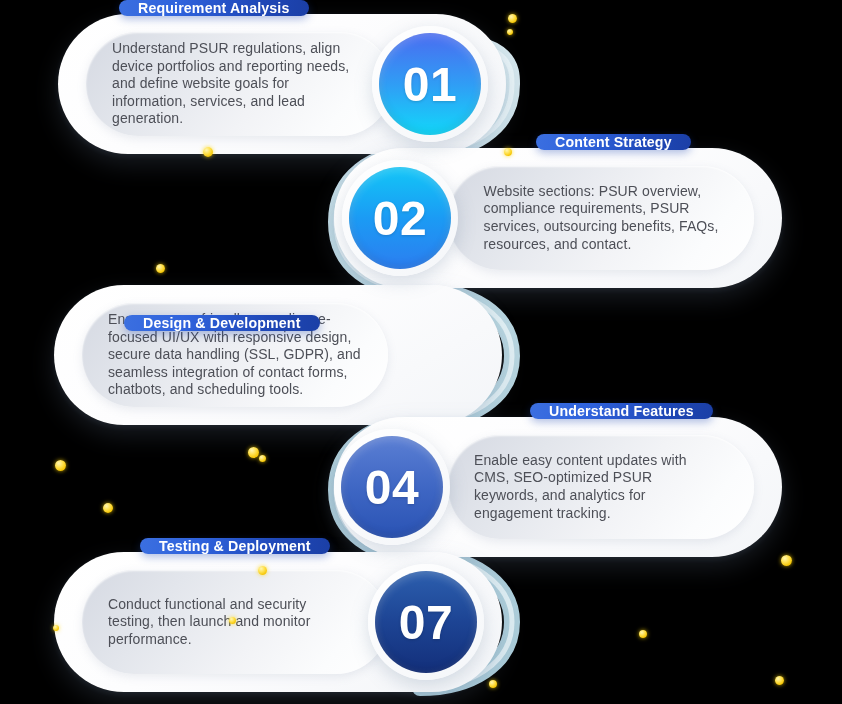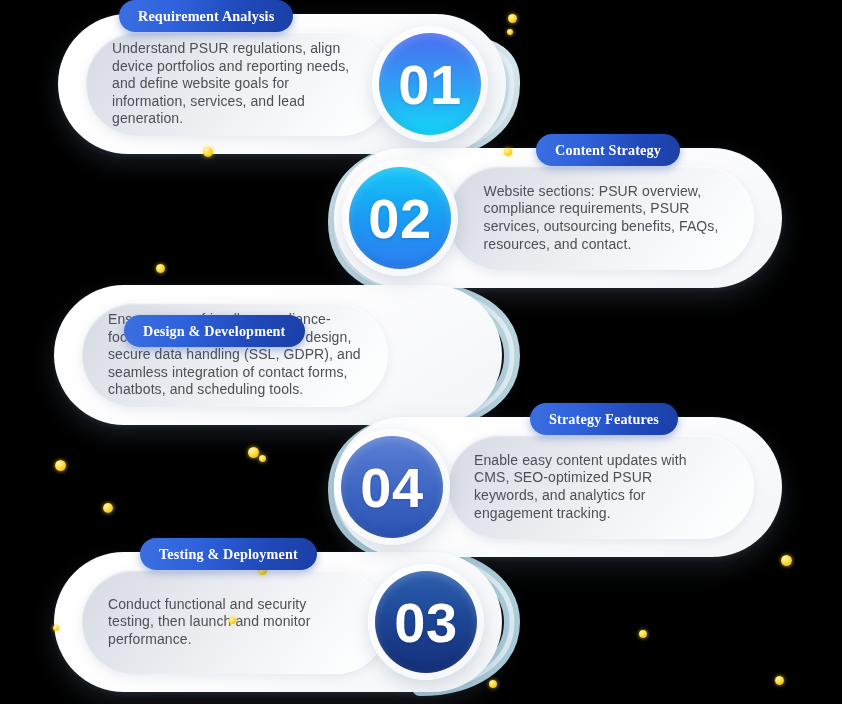--- a/index.html
+++ b/index.html
@@ -74,35 +74,34 @@
   }
 
   
   .row.left  .card { left: 28px;  right: auto; }
   .row.right .card { right: 28px; left: auto; }
 
   
   .badge {
     position: absolute;
     top: -14px;
-    height: 32px;
+    height: 16px;
     border-radius: 16px;
     background: linear-gradient(100deg, #3b6fe0 0%, #2f62dc 32%, #1f48b8 72%, #1b3fa6 100%);
     color: #ffffff;
     font-size: 14.2px;
     font-weight: bold;
     letter-spacing: .15px;
     display: flex;
     align-items: center;
     justify-content: center;
     padding: 0 19px;
     white-space: nowrap;
     box-shadow: 0 3px 8px rgba(30, 70, 175, .35);
     z-index: 6;
-    font-family: Liberation Serif, serif;
   }
 
   
   .num-wrap {
     position: absolute;
     top: 12px;
     width: 116px;
     height: 116px;
     border-radius: 50%;
     background: linear-gradient(145deg, #ffffff 0%, #f4f6f9 100%);
@@ -113,21 +112,21 @@
     z-index: 5;
   }
   .num {
     width: 102px;
     height: 102px;
     border-radius: 50%;
     display: flex;
     align-items: center;
     justify-content: center;
     color: #ffffff;
-    font-size: 56px;
+    font-size: 48px;
     font-weight: bold;
     letter-spacing: .5px;
     text-shadow: 0 1px 3px rgba(0,0,0,.16);
     box-shadow: inset 0 -3px 9px rgba(0,0,0,.10),
                 inset 0 3px 9px rgba(255,255,255,.22);
   }
 </style>
 </head>
 <body>
 
@@ -213,36 +212,36 @@
   </div>
 
   <div class="row right" style="left:334px; top:417px; width:448px;">
     <div class="shell"></div>
     <div class="card" style="width:306px;">
       <div class="card-text">Enable easy content updates with
 CMS, SEO-optimized PSUR
 keywords, and analytics for
 engagement tracking.</div>
     </div>
-    <div class="badge" style="left:196px;">Strategy Features</div>
+    <div class="badge" style="left:196px;">Understand Features</div>
     <div class="num-wrap" style="left:0;align-items:center;">
       <div class="num" style="background: linear-gradient(180deg, #5b7fd4 0%, #3f67c4 50%, #2a53b4 100%);">04</div>
     </div>
   </div>
 
   <div class="row left" style="left:54px; top:552px; width:448px;">
     <div class="shell"></div>
     <div class="card" style="width:306px;">
       <div class="card-text">Conduct functional and security
 testing, then launch and monitor
 performance.</div>
     </div>
     <div class="badge" style="left:86px;">Testing &amp; Deployment</div>
     <div class="num-wrap" style="right:18px;">
-      <div class="num" style="background: linear-gradient(180deg, #2c5fae 0%, #1d4494 50%, #132f7a 100%);">03</div>
+      <div class="num" style="background: linear-gradient(180deg, #2c5fae 0%, #1d4494 50%, #132f7a 100%);">07</div>
     </div>
   </div>
 
   <div id="sparkle-layer">
       <div class="sparkle" style="left: 507.5px; top: 13.5px; width: 9px; height: 9px;"></div>
       <div class="sparkle" style="left: 507px; top: 29px; width: 6px; height: 6px;"></div>
       <div class="sparkle" style="left: 203px; top: 147px; width: 10px; height: 10px;"></div>
       <div class="sparkle" style="left: 504px; top: 148px; width: 8px; height: 8px;"></div>
       <div class="sparkle" style="left: 155.5px; top: 263.5px; width: 9px; height: 9px;"></div>
       <div class="sparkle" style="left: 247.5px; top: 446.5px; width: 11px; height: 11px;"></div>

